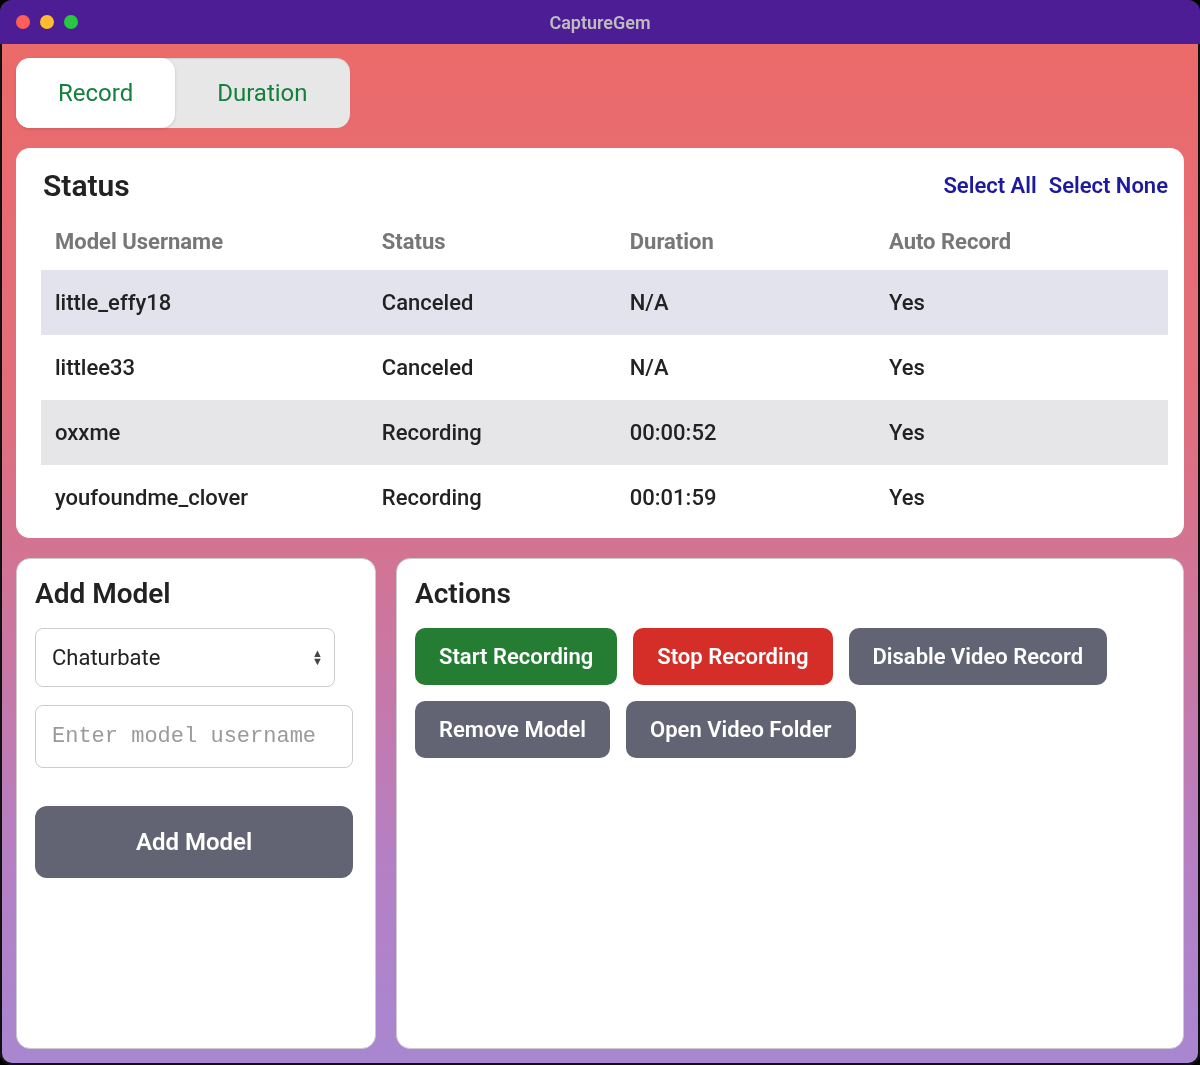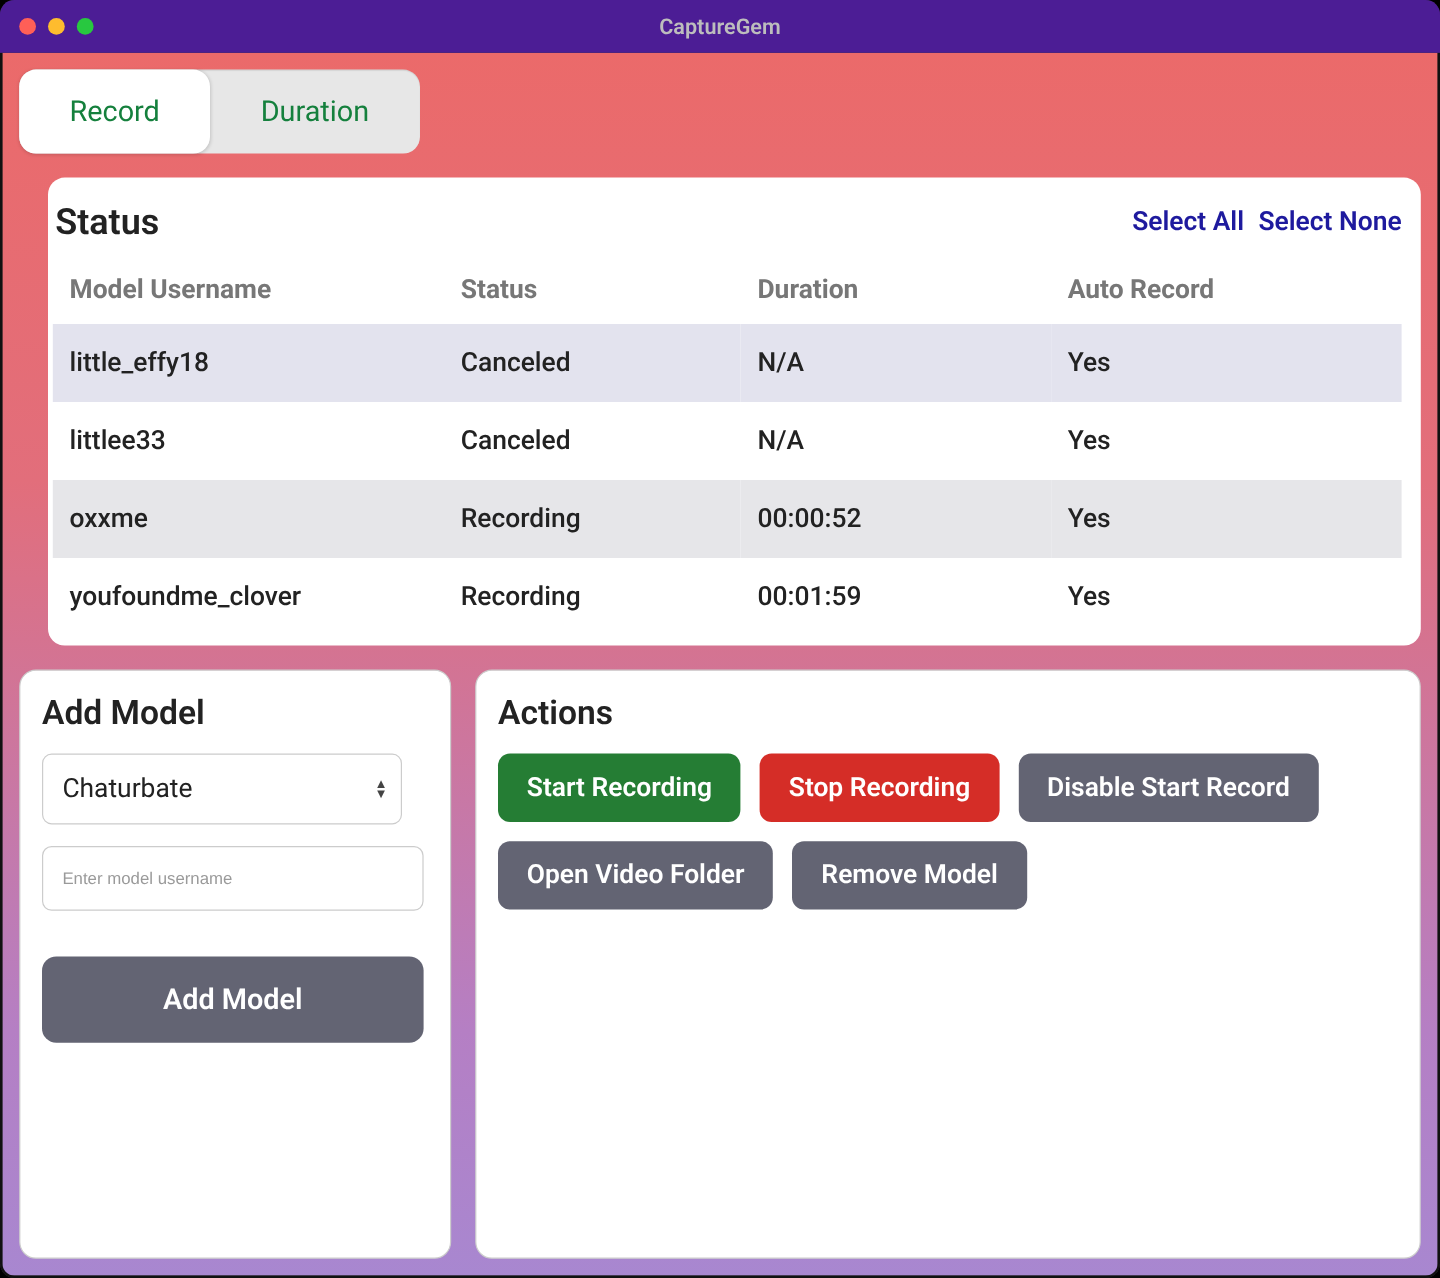--- a/index.html
+++ b/index.html
@@ -76,22 +76,21 @@
     cursor: pointer;
     font-family: inherit;
   }
   .tab.active {
     background: #fff;
     box-shadow: 0 1px 3px rgba(0,0,0,0.15);
   }
   .panel {
     background: #fff;
     border-radius: 14px;
-    padding: 20px 16px 8px 4px;
-    margin-left: 24px;
+    padding: 20px 16px 8px 25px;
   }
   .panel-header {
     display: flex;
     justify-content: space-between;
     align-items: center;
     margin-bottom: 16px;
   }
   .panel-title {
     font-size: 30px;
     font-weight: 600;
@@ -161,25 +160,25 @@
   }
   .select-arrows {
     position: absolute;
     right: 12px; top: 50%; transform: translateY(-50%);
     display: flex; flex-direction: column; line-height: 8px;
     font-size: 11px; color: #444;
     pointer-events: none;
   }
   .text-input {
     width: 318px;
-    font-size: 14px;
+    font-size: 22px;
     padding: 18px 16px;
     border: 1px solid #ccc;
     border-radius: 8px;
-    font-family: Liberation Sans, sans-serif;
+    font-family: Liberation Mono, monospace;
     color: #222;
   }
   .text-input::placeholder { color: #9a9a9a; }
   .btn {
     font-size: 22px;
     font-weight: 600;
     color: #fff;
     border: none;
     border-radius: 10px;
     padding: 16px 24px;
@@ -286,22 +285,22 @@
         </div>
         <input class="text-input" type="text" placeholder="Enter model username" style="">
         <button class="btn add-model-btn">Add Model</button>
       </div>
 
       <div class="card actions-card">
         <div class="card-title">Actions</div>
         <div class="actions-buttons">
           <button class="btn btn-green">Start Recording</button>
           <button class="btn btn-red">Stop Recording</button>
-          <button class="btn btn-gray">Disable Start Record</button>
+          <button class="btn btn-gray">Disable Video Record</button>
+          <button class="btn btn-gray">Remove Model</button>
           <button class="btn btn-gray">Open Video Folder</button>
-          <button class="btn btn-gray">Remove Model</button>
         </div>
       </div>
 
     </div>
 
   </div>
 </div>
 
 </body></html>

